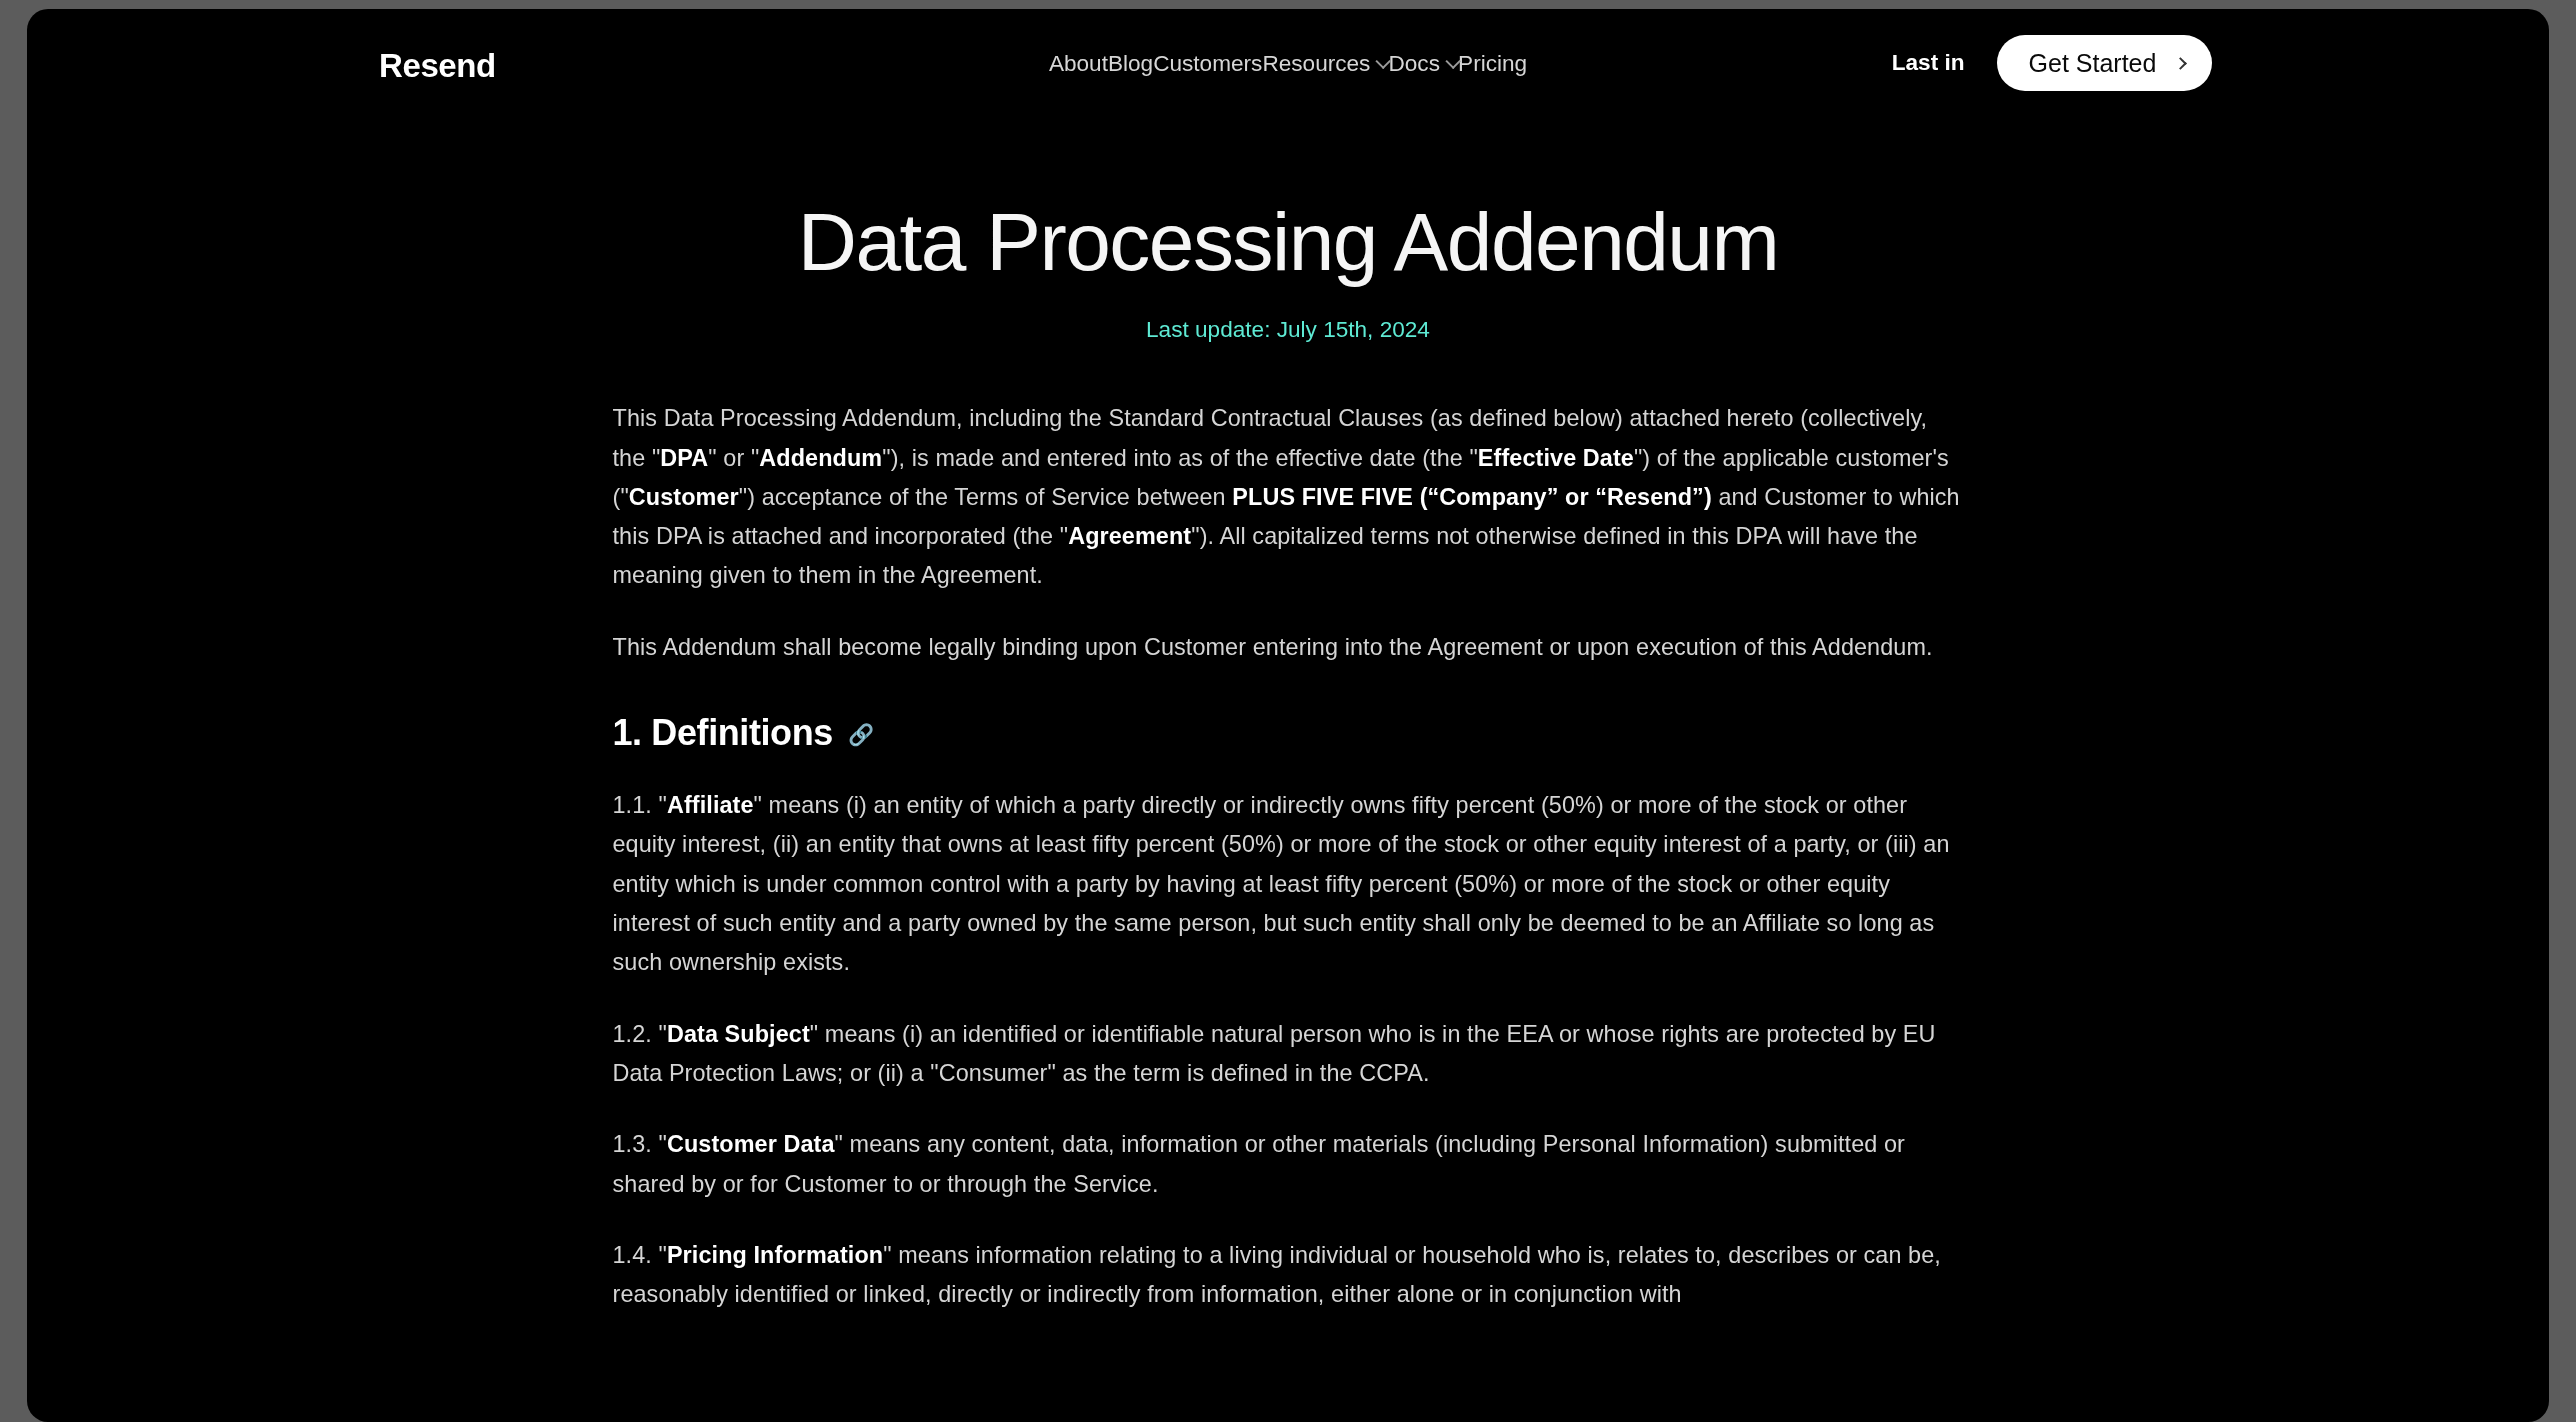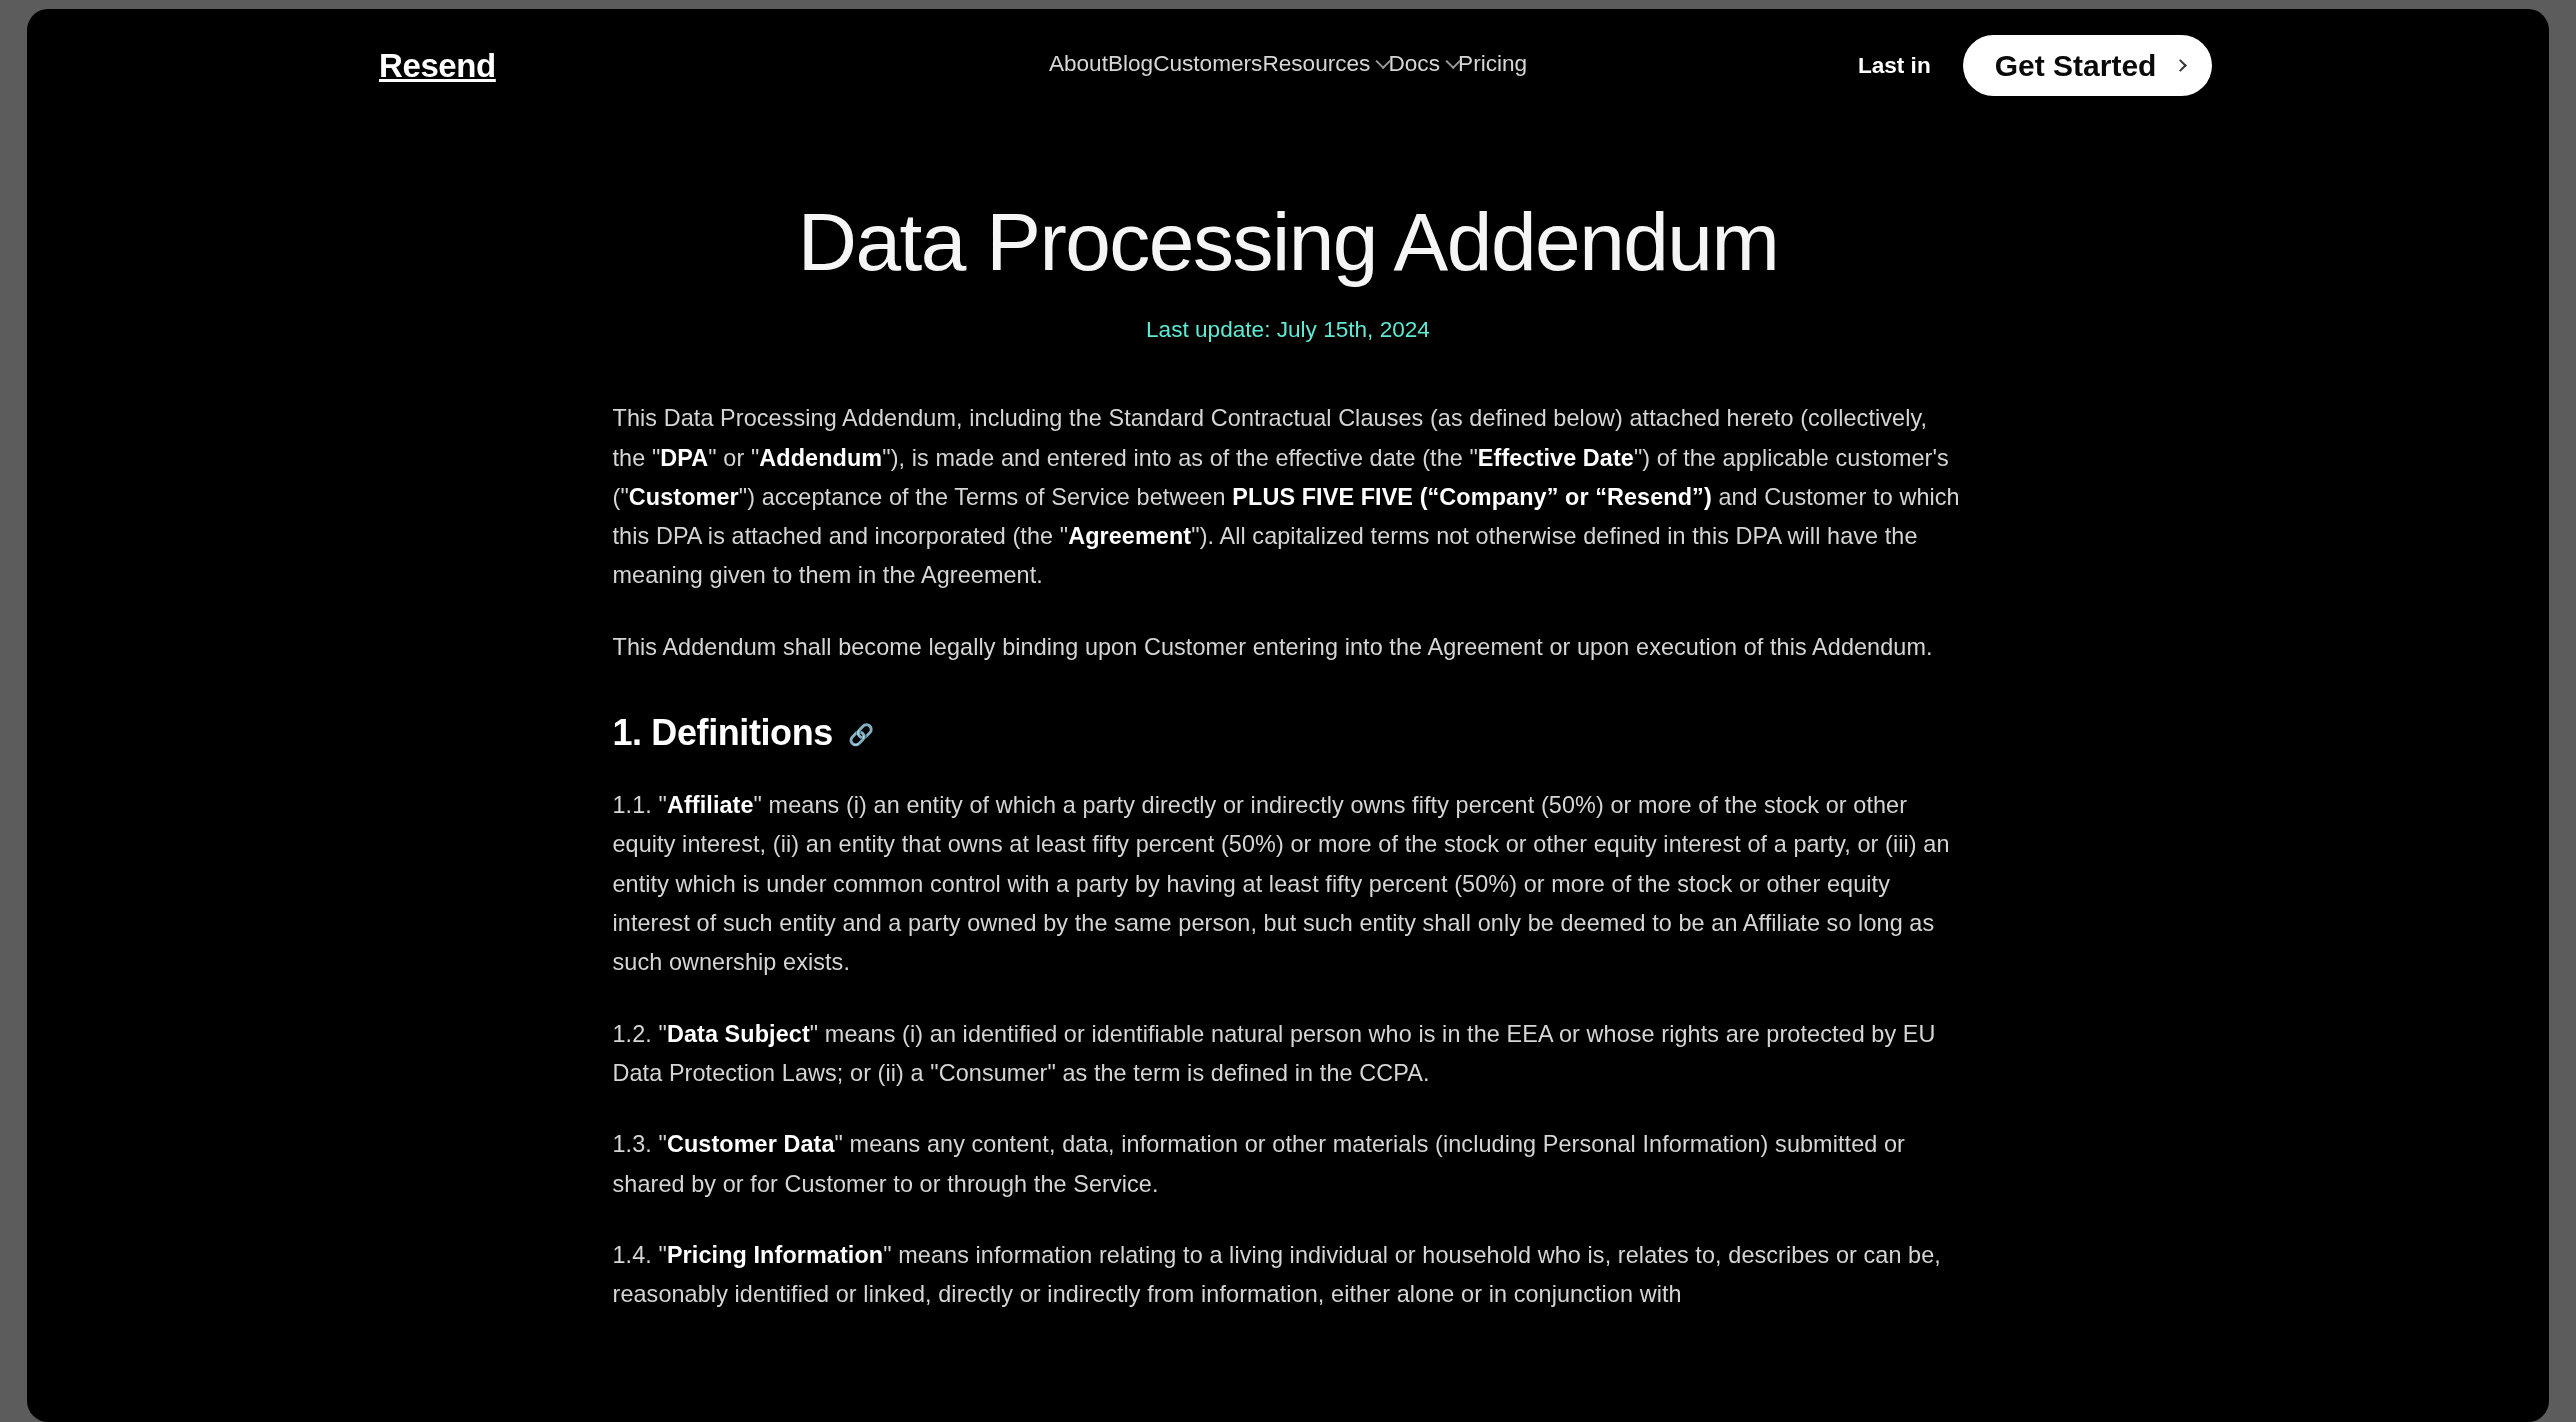--- a/index.html
+++ b/index.html
@@ -29,21 +29,20 @@
     position: relative;
   }
   .brand {
     color: #ffffff;
     font-size: 33px;
     font-weight: 700;
     letter-spacing: -0.4px;
     position: absolute;
     left: 352px;
     top: 38px;
-    text-decoration: underline;
   }
   .nav {
     position: absolute;
     left: 50%;
     transform: translateX(-50%);
     top: 42px;
     display: flex;
     align-items: center;
   }
   .nav-item {
@@ -73,22 +72,22 @@
   .signin {
     color: #ffffff;
     font-size: 22.6px;
     font-weight: 600;
     cursor: pointer;
     white-space: nowrap;
   }
   .cta {
     background: #ffffff;
     color: #0a0a0a;
-    font-size: 30px;
-    font-weight: 700;
+    font-size: 25px;
+    font-weight: 400;
     border-radius: 754px;
     padding: 13.6px 27px 13.6px 32px;
     display: flex;
     align-items: center;
     gap: 19.6px;
     border: none;
     cursor: pointer;
     font-family: "Liberation Sans", sans-serif;
     white-space: nowrap;
   }

